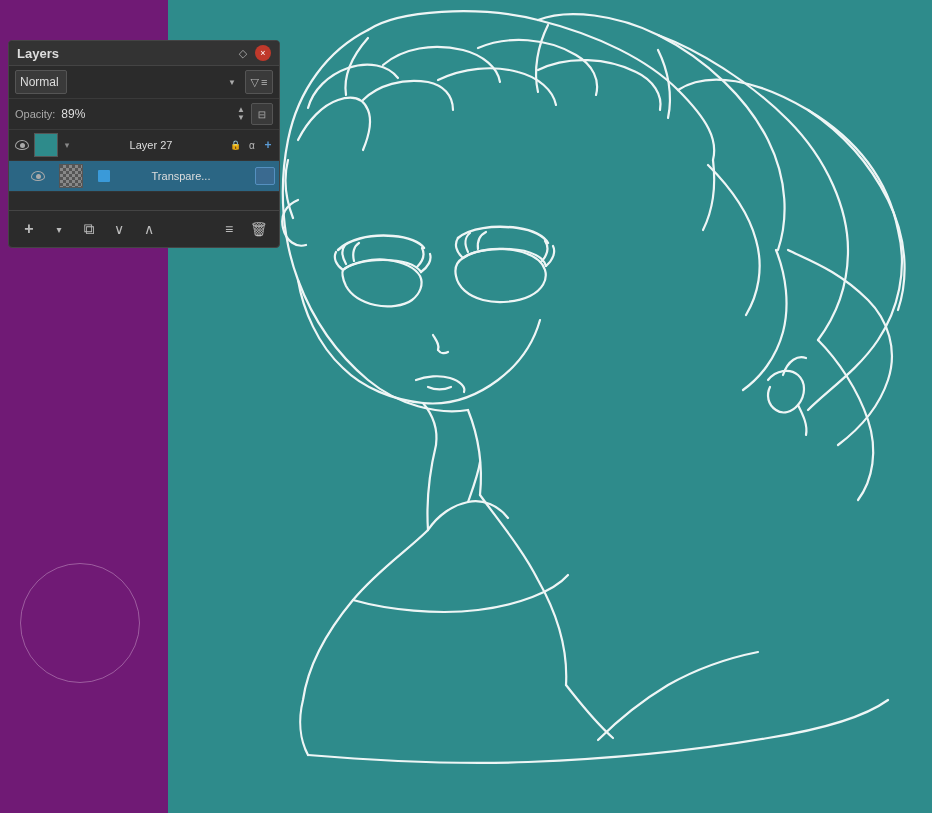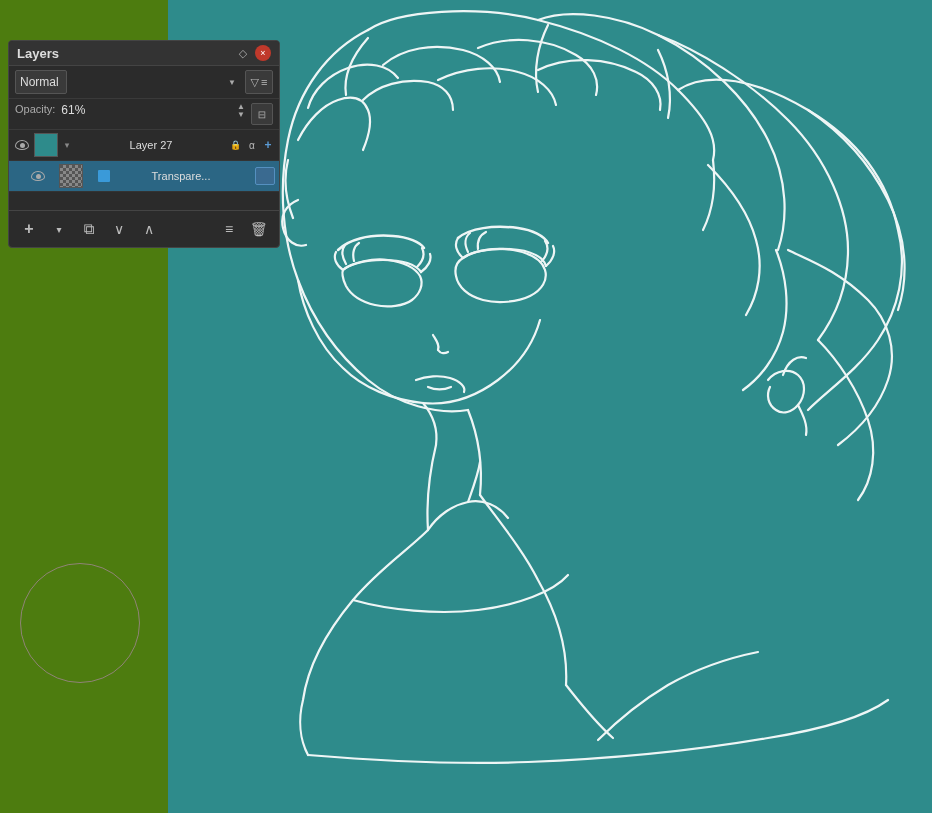--- a/index.html
+++ b/index.html
@@ -12,21 +12,21 @@
       font-size: 12px;
       color: #e0e0e0;
     }
 
     
     .canvas-area {
       position: absolute;
       left: 0; top: 0;
       width: 820px;
       height: 813px;
-      background: #4d7c0f;
+      background: #701a75;
     }
 
     .drawing-canvas {
       position: absolute;
       left: 168px;
       top: 0;
       width: 764px;
       height: 813px;
       background: #2e8b8b;
       overflow: hidden;
@@ -138,21 +138,21 @@
       display: flex;
       align-items: center;
       justify-content: center;
       cursor: pointer;
       gap: 2px;
     }
 
     
     .opacity-row {
       display: flex;
-      align-items: flex-start;
+      align-items: center;
       padding: 4px 6px;
       gap: 6px;
       border-bottom: 1px solid #3a3a3a;
     }
 
     .opacity-label {
       color: #aaa;
       font-size: 11px;
     }
 
@@ -477,21 +477,21 @@
         </select>
       </div>
       <div class="filter-btn">
         <span style="font-size:11px; color:#bbb;">▽</span>
         <span style="font-size:11px; color:#bbb;">≡</span>
       </div>
     </div>
 
     <div class="opacity-row">
       <span class="opacity-label">Opacity:</span>
-      <span class="opacity-value">61%</span>
+      <span class="opacity-value">89%</span>
       <div class="opacity-arrows">
         <span class="opacity-arrow">▲</span>
         <span class="opacity-arrow">▼</span>
       </div>
       <div class="opacity-extra-btn">
         <span>⊟</span>
       </div>
     </div>
 
     <div class="layer-list">

